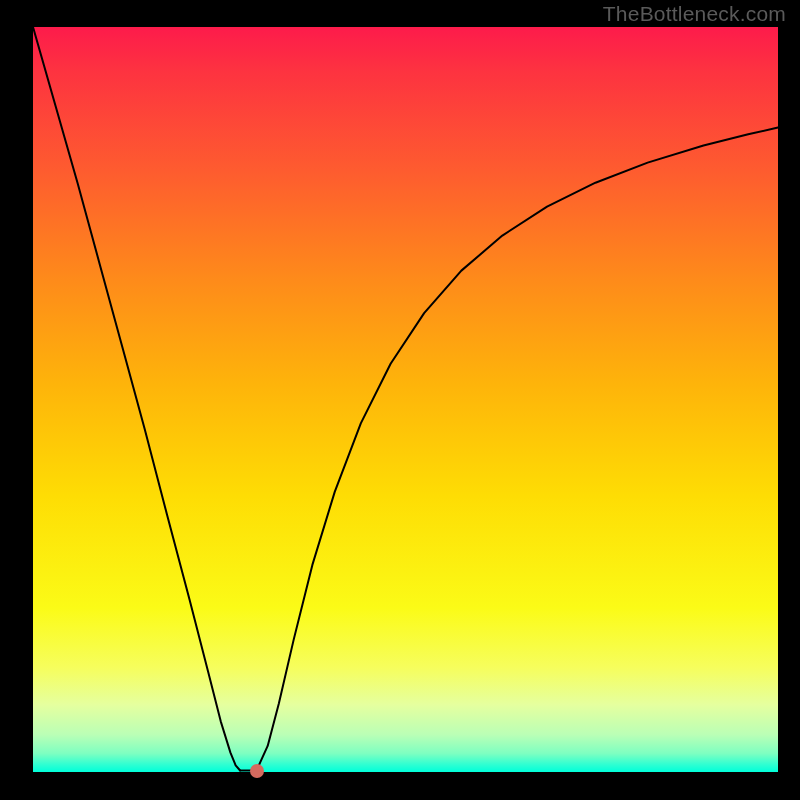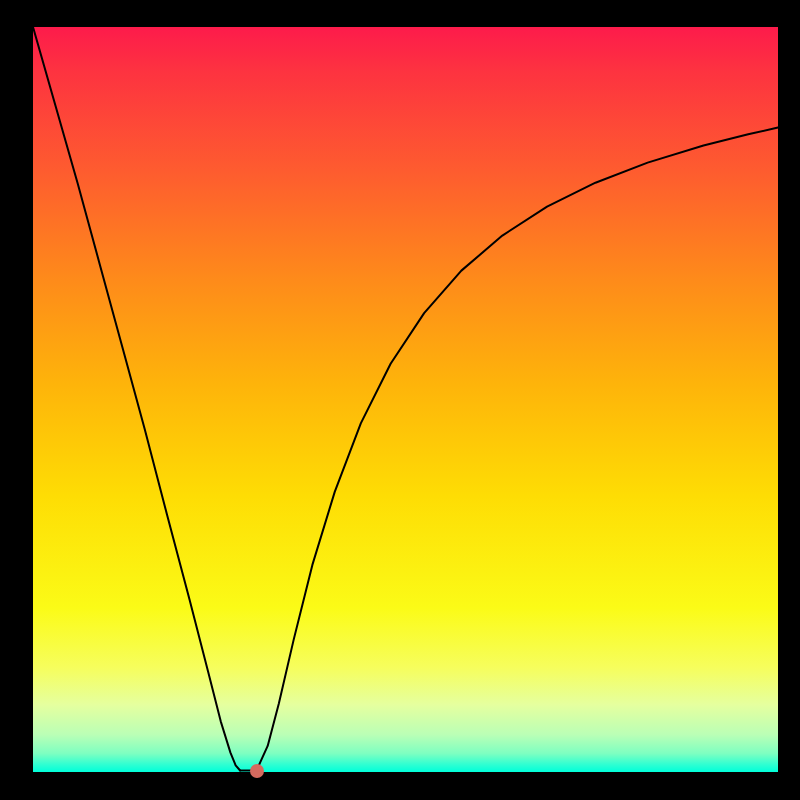--- a/index.html
+++ b/index.html
@@ -73,20 +73,21 @@
     border-radius: 50%;
     background: #d46a5f;
     transform: translate(-50%, -50%);
   }
 </style>
 </head>
 <body>
 
 <div class="outer">
 
+  <div class="watermark">TheBottleneck.com</div>
 
   <div class="plot-frame">
     <div class="gradient"></div>
 
     <svg class="curve" viewBox="0 0 745 745" preserveAspectRatio="none">
       <path id="path-curve-left" fill="none" stroke="#000000" stroke-width="2" stroke-linejoin="round" stroke-linecap="round" d="M0.00 0.00 L22.35 78.23 L44.70 156.45 L67.05 238.40 L89.40 320.35 L111.75 402.30 L134.10 487.98 L156.45 572.16 L175.07 644.42 L187.74 694.34 L197.43 725.63 L202.64 738.29 L207.11 743.51"></path>
       <path id="path-valley-flat" fill="none" stroke="#000000" stroke-width="2" stroke-linejoin="round" stroke-linecap="round" d="M207.11 743.51 L223.50 743.51"></path>
       <path id="path-curve-right" fill="none" stroke="#000000" stroke-width="2" stroke-linejoin="round" stroke-linecap="round" d="M223.50 743.51 L234.68 718.92 L245.85 676.46 L260.75 612.39 L279.38 537.89 L301.73 464.88 L327.80 396.34 L357.60 336.74 L391.13 286.08 L428.37 243.62 L469.35 208.60 L514.05 179.54 L562.48 155.71 L614.63 135.59 L670.50 118.46 L715.20 107.28 L745.00 100.58"></path>
     </svg>
 

